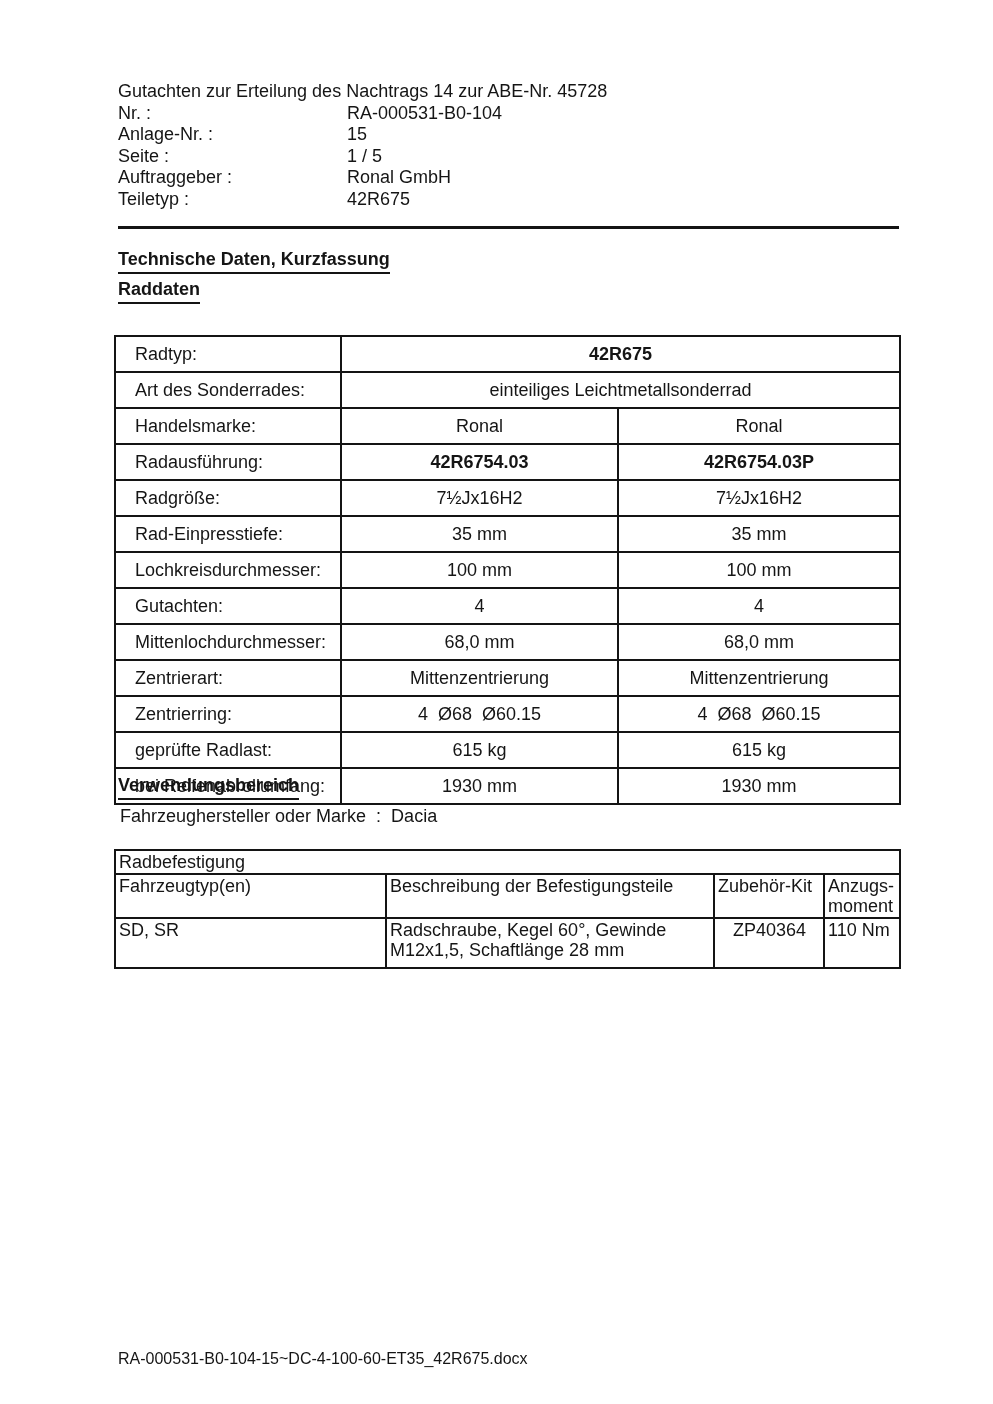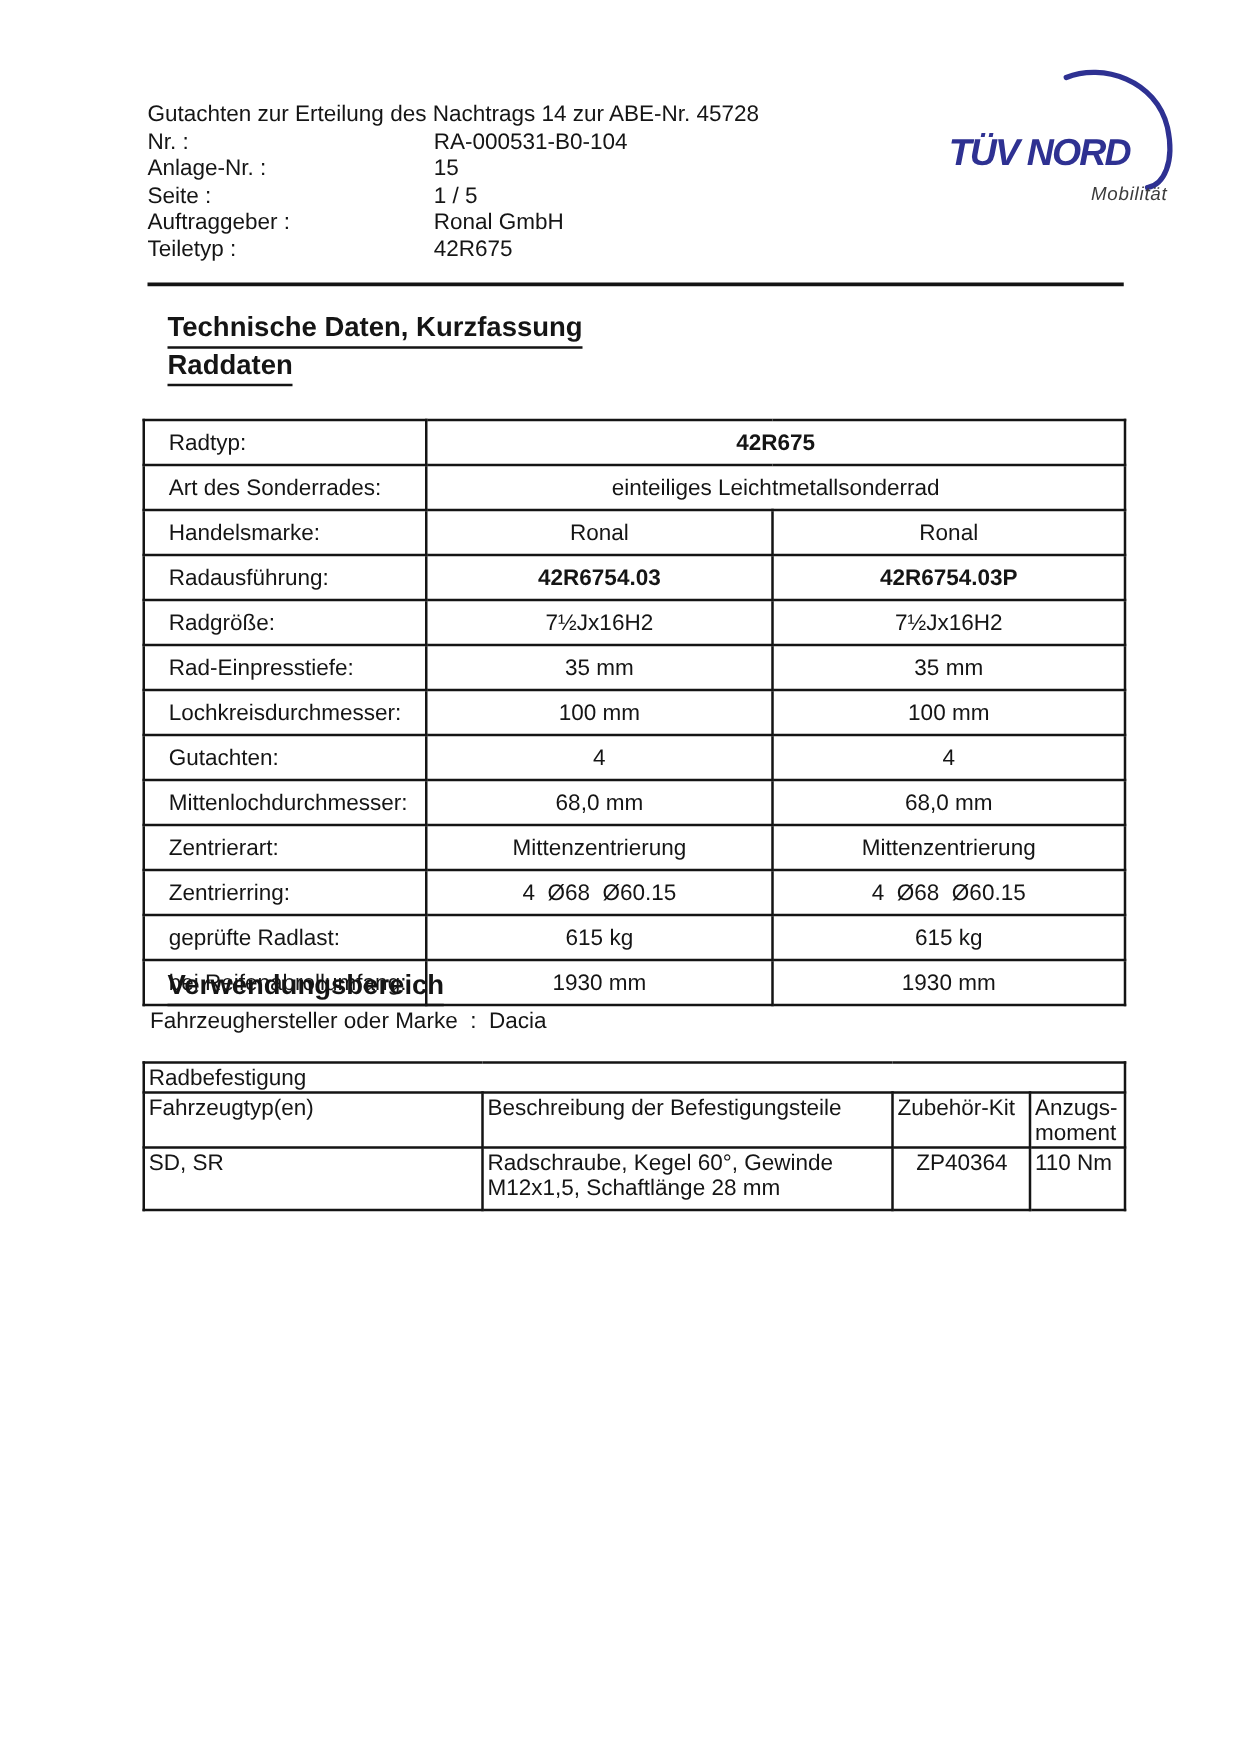--- a/index.html
+++ b/index.html
@@ -15,21 +15,21 @@
   
   .logo{left:750px;top:50px;width:198px;height:124px;}
   .logo svg{position:absolute;left:0;top:0;}
   .brand{position:absolute;left:9px;top:58px;font-size:30px;line-height:30px;font-weight:bold;
          font-style:italic;letter-spacing:-1.5px;color:#2e3192;white-space:nowrap;}
   .subtitle{position:absolute;right:14px;top:97px;font-size:15px;font-style:italic;
             letter-spacing:.6px;color:#3c3c3c;white-space:nowrap;}
 
   .rule{left:118px;top:226px;width:781px;height:3px;background:#141414;}
 
-  .heading{font-size:22px;font-weight:bold;white-space:nowrap;margin-left:16px;}
+  .heading{font-size:18px;font-weight:bold;white-space:nowrap;}
   .heading span{display:inline-block;border-bottom:2px solid #141414;padding-bottom:2px;}
   .h1{left:118px;top:249px;}
   .h2{left:118px;top:279px;}
   .h3{left:118px;top:775px;}
 
   .vehicle{left:120px;top:806px;font-size:18px;white-space:pre;}
 
   table.t1{position:absolute;left:114px;top:335px;width:785px;border-collapse:collapse;
            table-layout:fixed;font-size:18px;}
   table.t1 td{border:2px solid #141414;height:34px;vertical-align:middle;
@@ -71,27 +71,20 @@
     <div class="hdr-row">
       <span class="hdr-lbl">Auftraggeber :</span>
       <span>Ronal GmbH</span>
     </div>
     <div class="hdr-row">
       <span class="hdr-lbl">Teiletyp :</span>
       <span>42R675</span>
     </div>
   </div>
 
-  <div class="abs logo">
-    <svg width="198" height="124" viewBox="0 0 198 124">
-      <path d="M 103 12 C 132 0, 175 14, 184 52 C 190 80, 181 98, 168 100" fill="none" stroke="#2e3192" stroke-width="4.2" stroke-linecap="round"></path>
-    </svg>
-    <div class="brand">TÜV NORD</div>
-    <div class="subtitle">Mobilität</div>
-  </div>
 
   <div class="abs rule"></div>
 
   <div class="abs heading h1"><span>Technische Daten, Kurzfassung</span></div>
   <div class="abs heading h2"><span>Raddaten</span></div>
 
   <table class="t1">
     <colgroup>
         <col style="width:226px">
         <col style="width:277px">
@@ -188,14 +181,15 @@
       <tr class="dat">
         <td>SD, SR</td>
         <td>Radschraube, Kegel 60°, Gewinde
 M12x1,5, Schaftlänge 28 mm</td>
         <td class="ctr">ZP40364</td>
         <td>110 Nm</td>
       </tr>
     </tbody>
   </table>
 
+  <div class="abs footer">RA-000531-B0-104-15~DC-4-100-60-ET35_42R675.docx</div>
 
 </div>
 
 </body></html>

